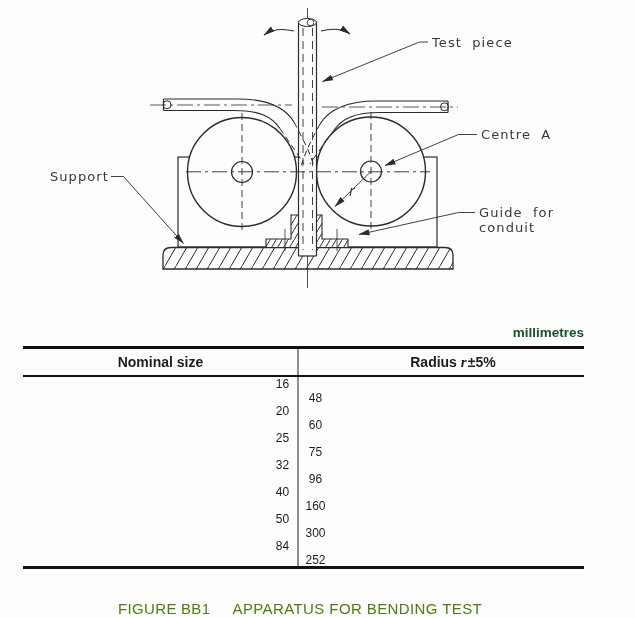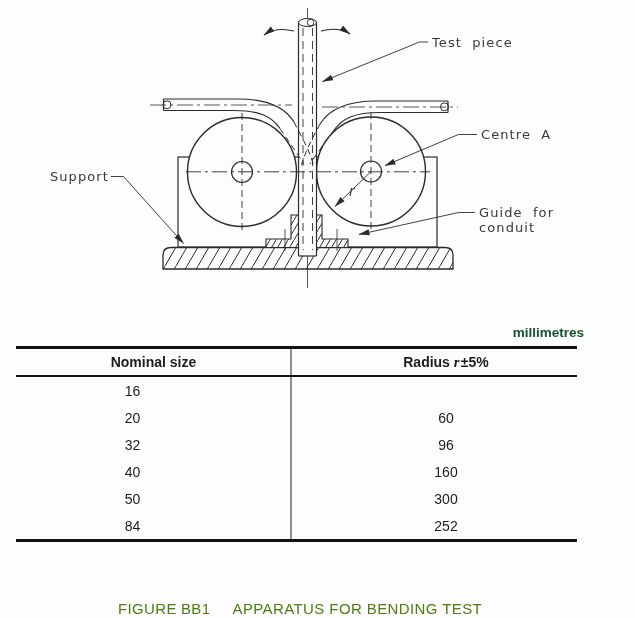--- a/index.html
+++ b/index.html
@@ -10,32 +10,32 @@
   .stage{position:absolute;inset:0;width:635px;height:618px;border-radius:6px;}
   svg text{
     font-family:"DejaVu Sans", sans-serif;font-size:13px;fill:#3a3a3a;
     letter-spacing:1.1px;word-spacing:5px;
   }
   svg text.rsym{font-style:italic;font-size:13.5px;letter-spacing:0;}
   .unit-label{
     position:absolute;top:325px;right:51px;font-weight:bold;font-size:13.5px;color:#14532d;
   }
   .spec-table{
-    position:absolute;left:16px;top:346px;width:561px;
+    position:absolute;left:23px;top:346px;width:561px;
   }
   .tbl-inner{position:relative;border-top:3px solid #111;border-bottom:3px solid #111;}
   .tbl-divider{
     position:absolute;left:274px;top:0;bottom:0;width:1.5px;background:#8f8f8f;z-index:0;
   }
   .tbl-header{
     display:flex;align-items:center;height:26px;border-bottom:2px solid #111;
     font-weight:bold;font-size:14px;position:relative;z-index:1;
   }
   .tbl-row{
-    display:flex;align-items:center;height:27px;font-size:14px;position:relative;z-index:1;
+    display:flex;align-items:center;height:27px;font-size:12px;position:relative;z-index:1;flex-direction:column;
   }
   .cell-l{width:275px;text-align:center;box-sizing:border-box;}
   .tbl-row .cell-l{padding-right:42px;}
   .cell-r{flex:1;text-align:center;padding-left:24px;}
   .hdr-r i{font-style:italic;font-family:"Liberation Serif", serif;font-size:15px;}
   .caption{
     position:absolute;top:600px;left:0;width:600px;display:flex;justify-content:center;
     font-size:15px;letter-spacing:0.4px;color:#4d7c0f;
   }
   .caption span{white-space:pre;}
@@ -146,24 +146,29 @@
   
   <div class="spec-table">
     <div class="tbl-inner">
       <div class="tbl-divider"></div>
       <div class="tbl-header">
         <div class="cell-l">Nominal size</div>
         <div class="cell-r hdr-r"><span>Radius</span>&nbsp;<i>r</i> <span>±5%</span></div>
       </div>
       <div class="tbl-row">
         <div class="cell-l">16</div>
+        <div class="cell-r">48</div>
       </div>
       <div class="tbl-row">
         <div class="cell-l">20</div>
         <div class="cell-r">60</div>
+      </div>
+      <div class="tbl-row">
+        <div class="cell-l">25</div>
+        <div class="cell-r">75</div>
       </div>
       <div class="tbl-row">
         <div class="cell-l">32</div>
         <div class="cell-r">96</div>
       </div>
       <div class="tbl-row">
         <div class="cell-l">40</div>
         <div class="cell-r">160</div>
       </div>
       <div class="tbl-row">

